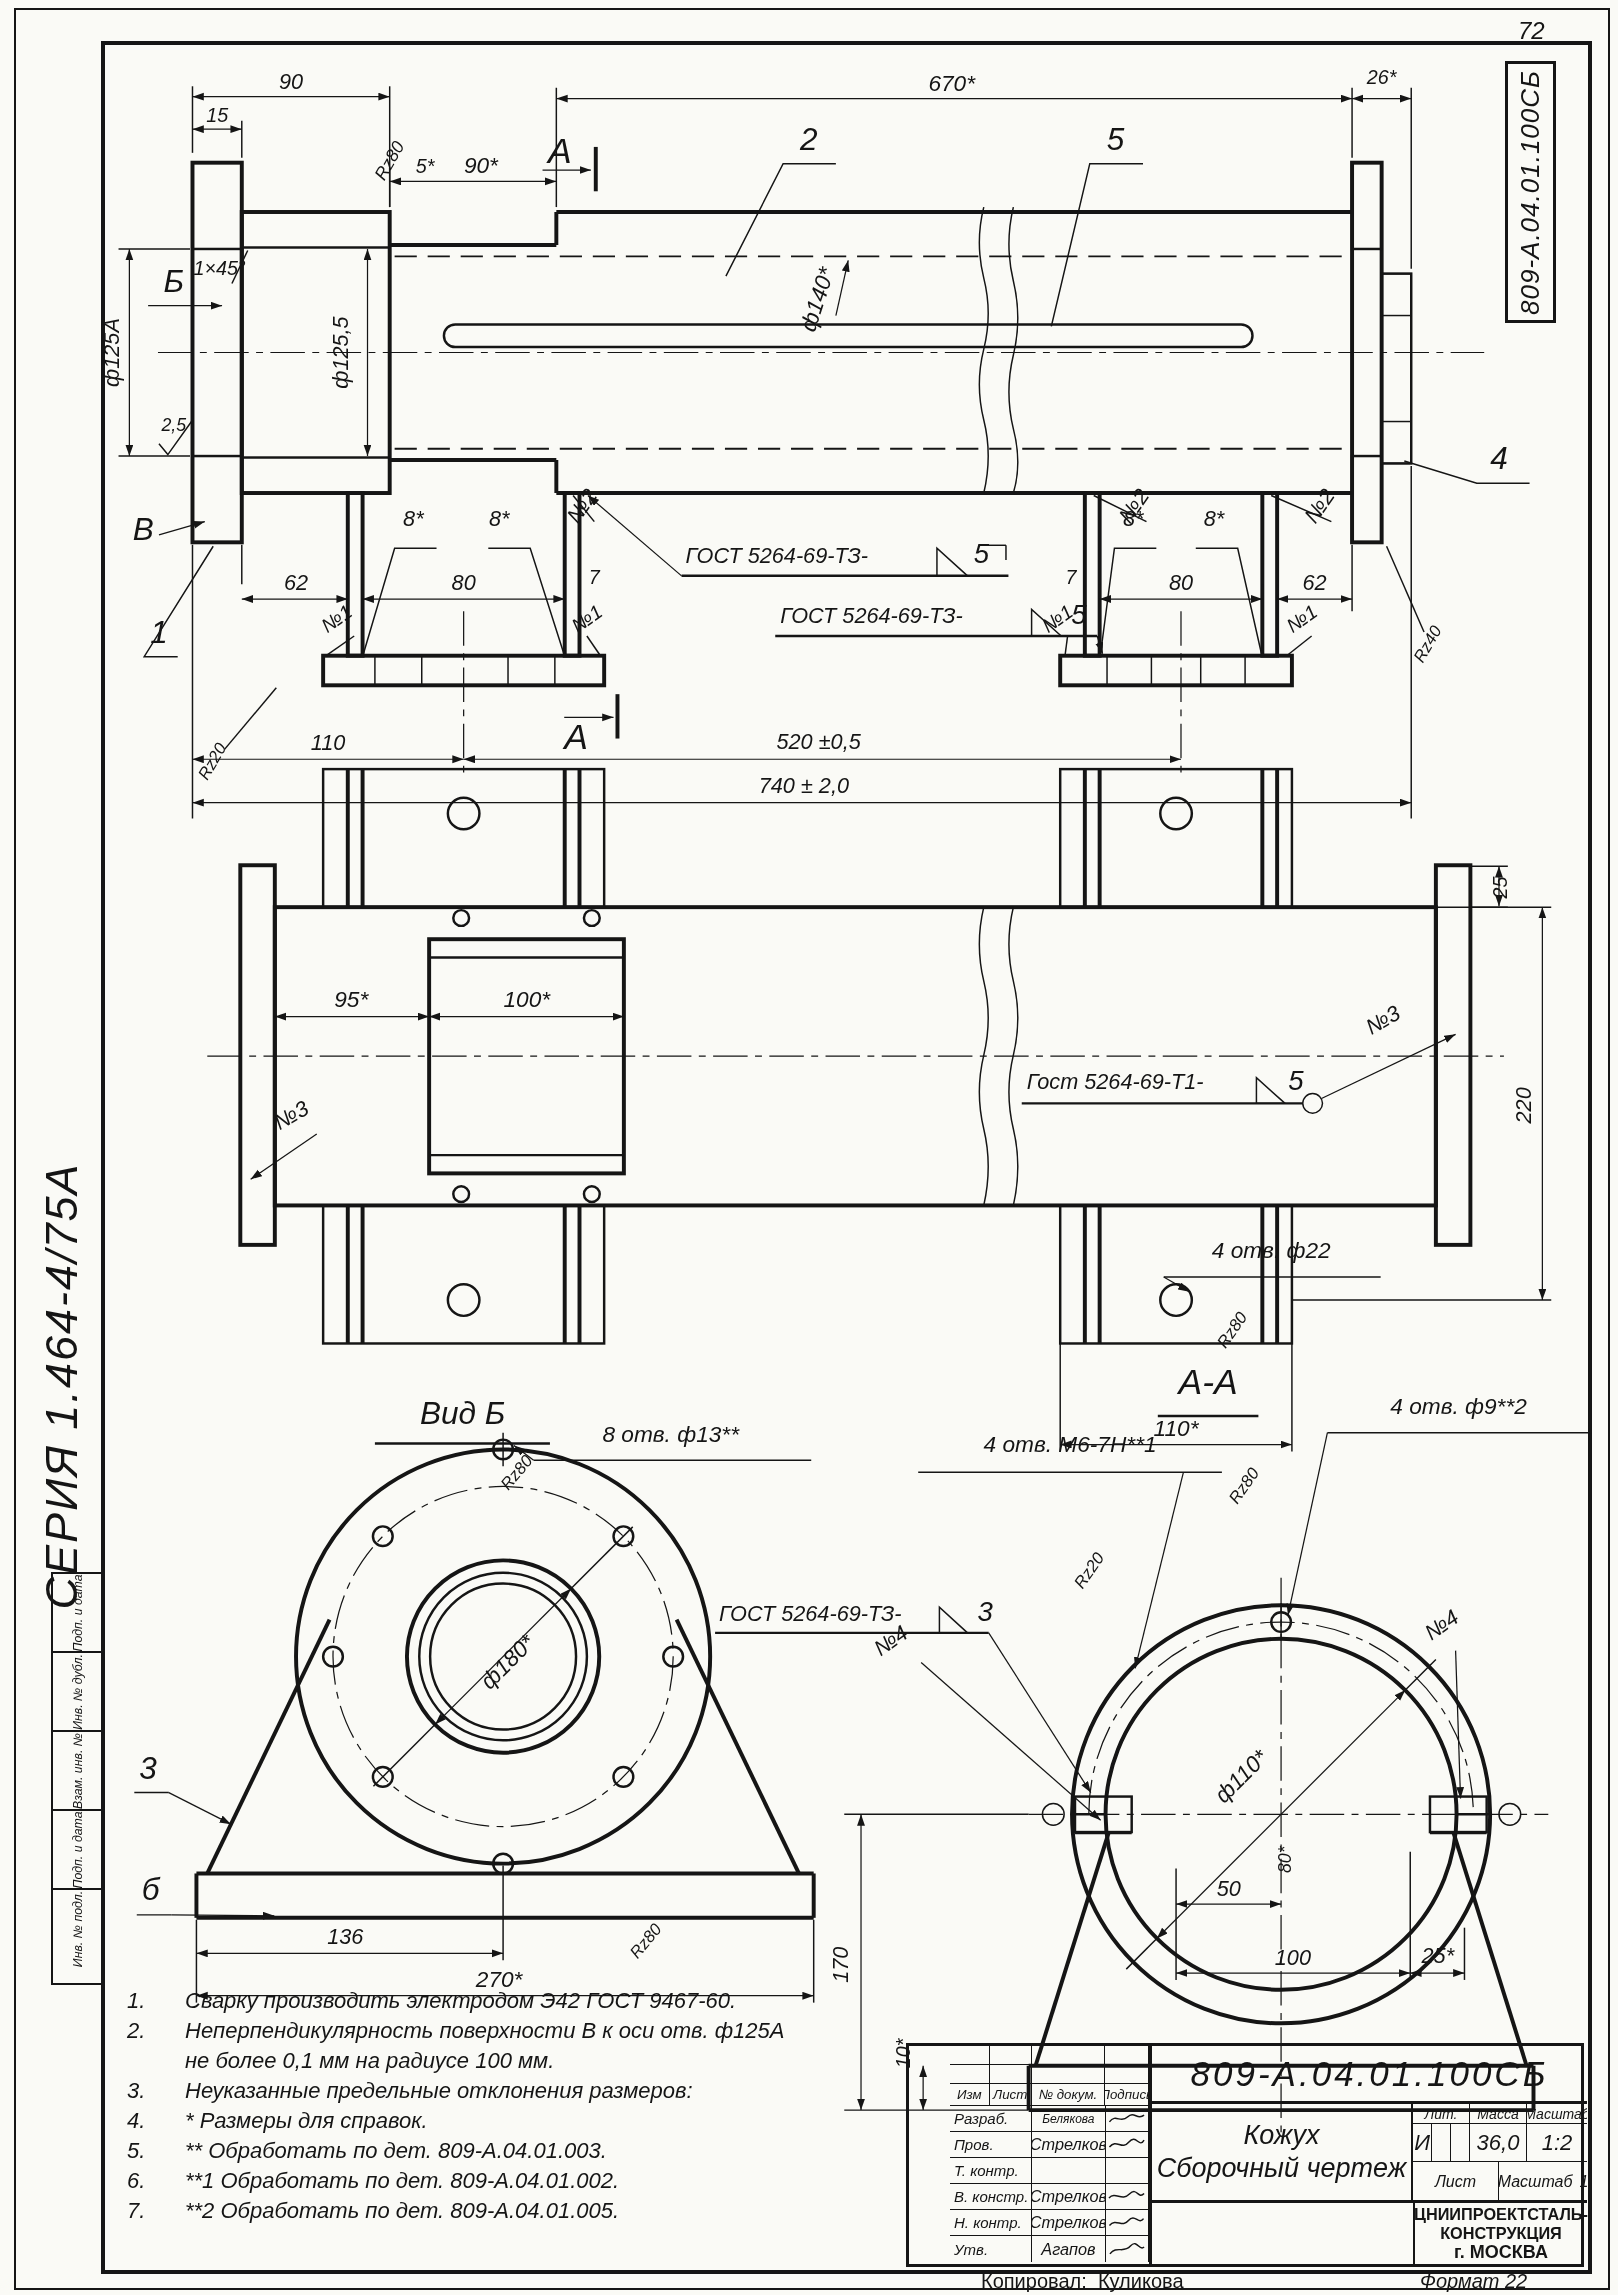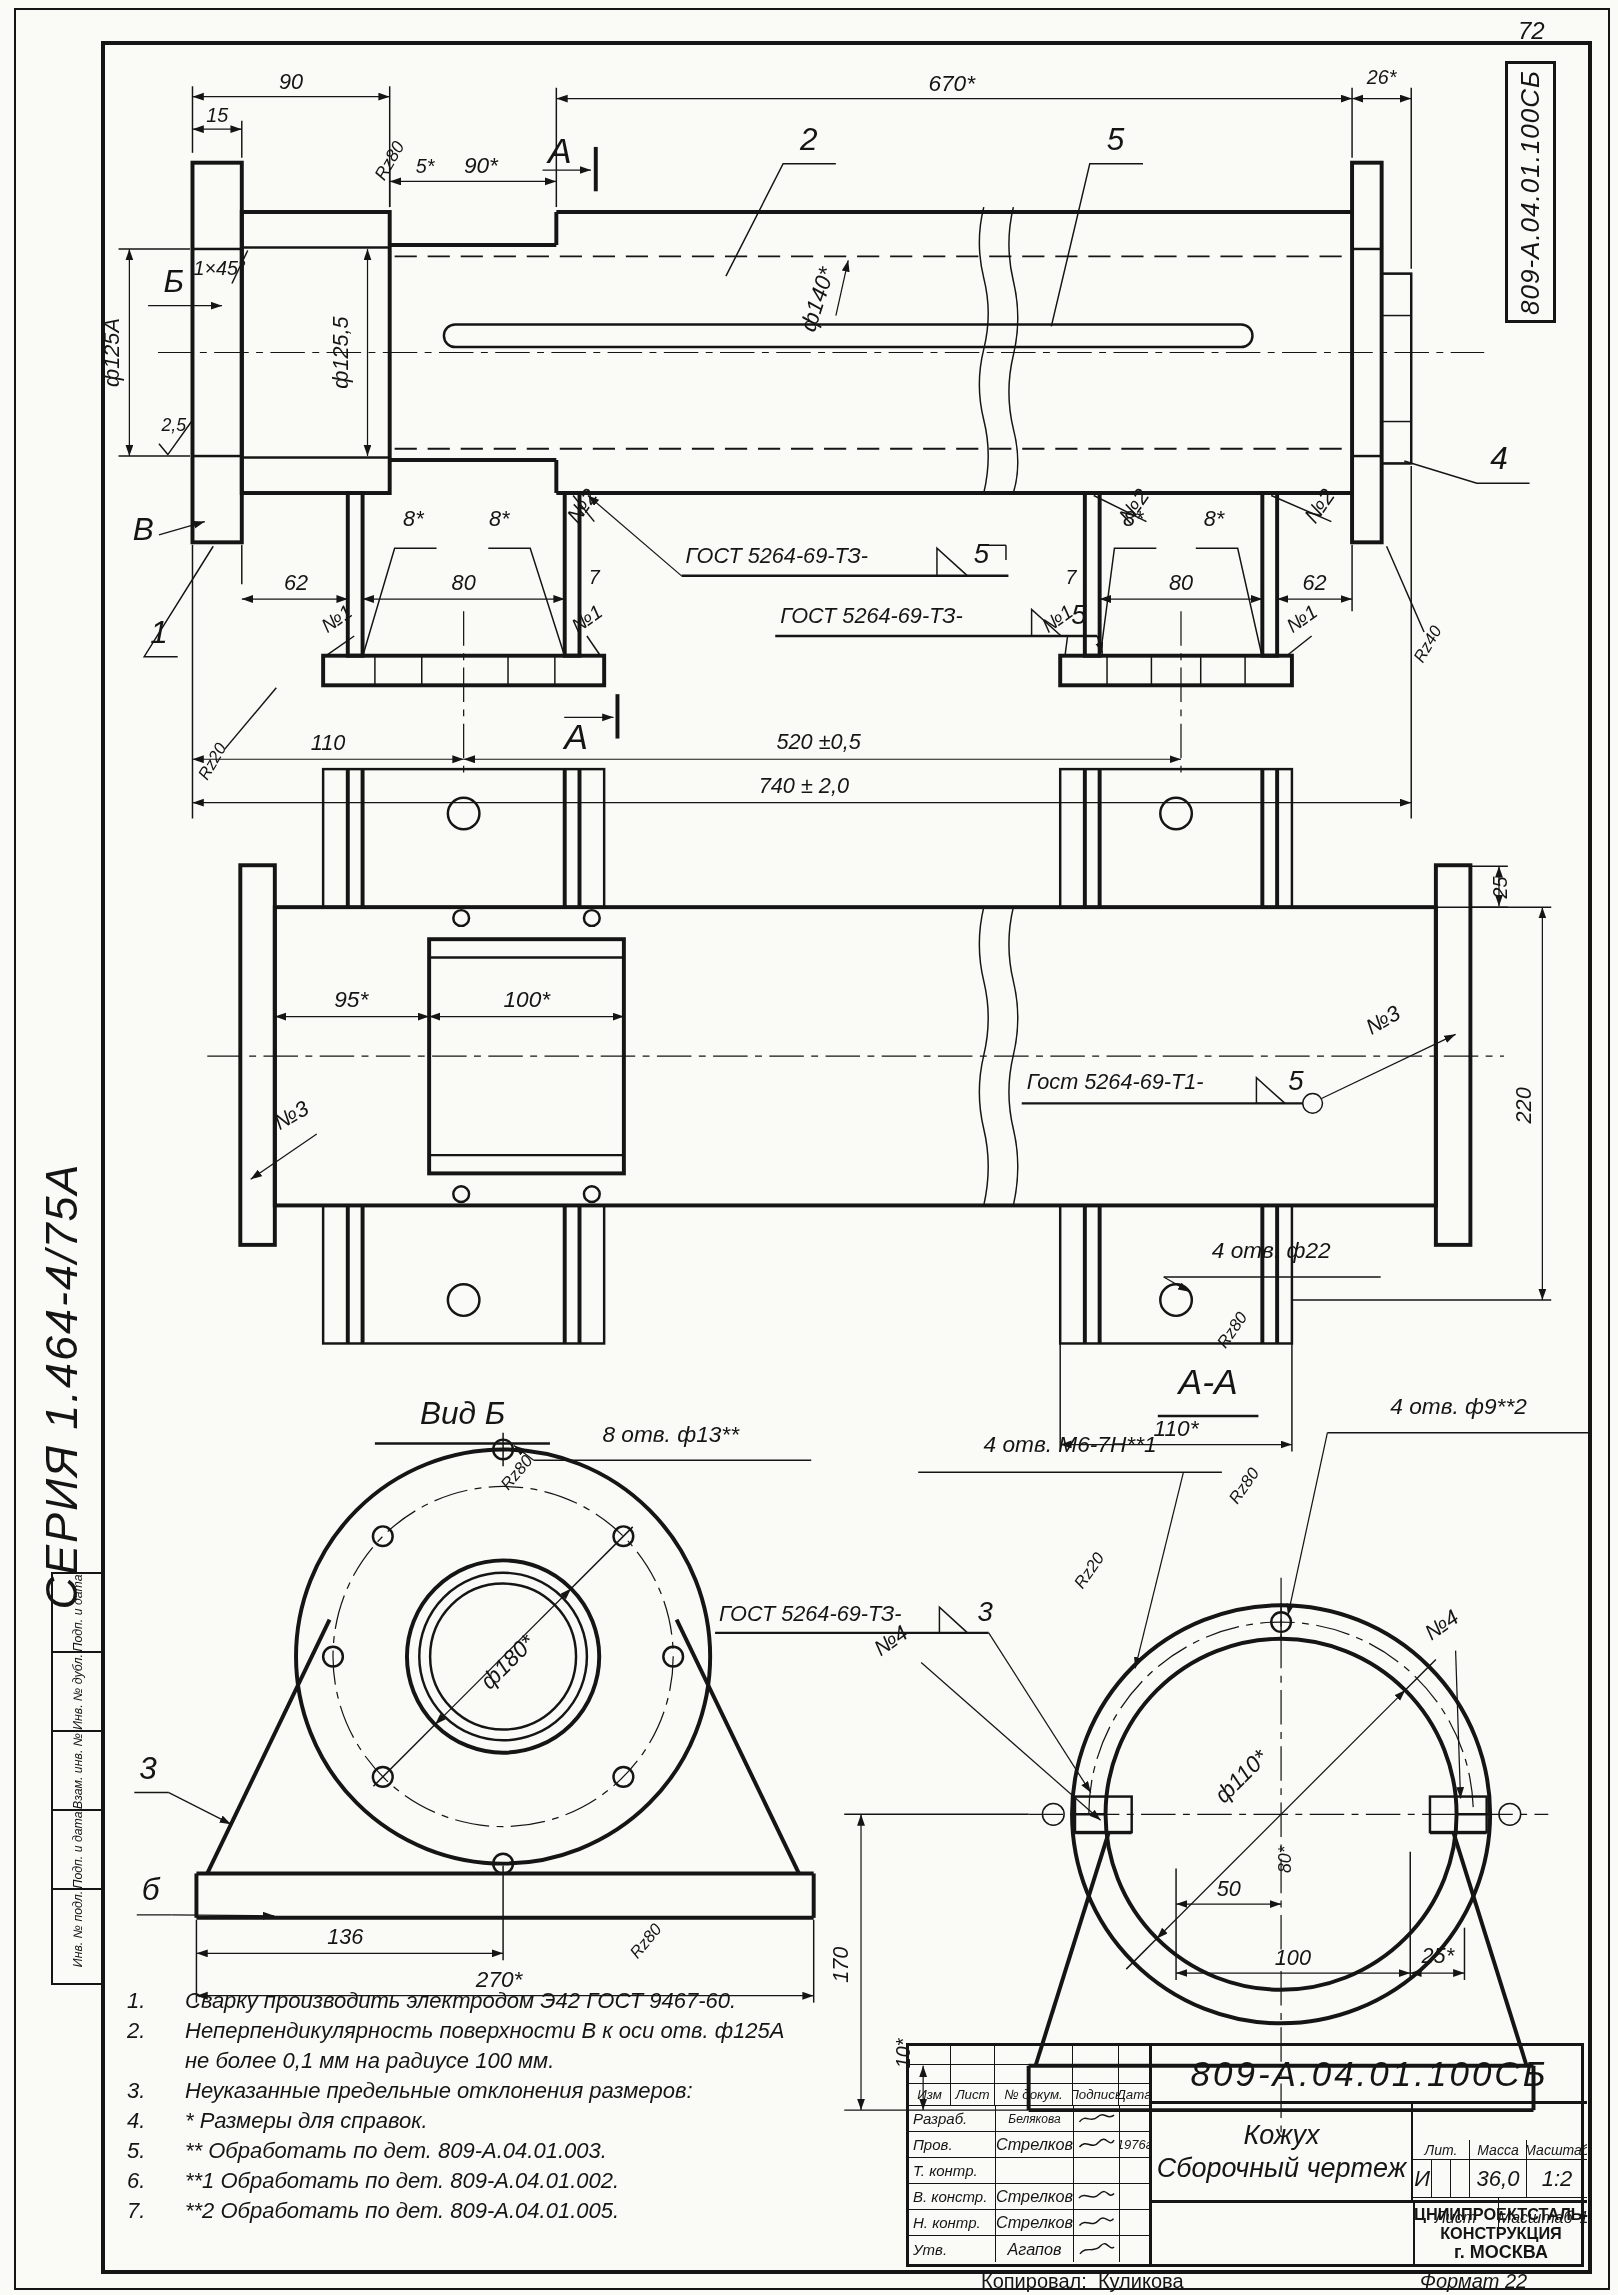--- a/index.html
+++ b/index.html
@@ -27,30 +27,30 @@
   .dim{stroke:#151515;stroke-width:2.5;fill:none}
   .cl{stroke:#151515;stroke-width:2.5;fill:none;stroke-dasharray:70 15 14 15}
   .hid{stroke:#151515;stroke-width:4;fill:none;stroke-dasharray:45 22}
   .notes{position:absolute;left:127px;top:1986px;width:769px;font-size:22px;font-style:italic;line-height:30px;}
   .note-row{display:flex;}
   .note-num{width:58px;flex:none;}
   .note-text{flex:1;}
   .title-block{position:absolute;left:906px;top:2043px;width:678px;height:224px;border:3.5px solid #151515;
                box-sizing:border-box;font-style:italic;}
   .tb-left{position:absolute;left:0;top:0;width:243px;height:100%;border-right:3px solid #151515;box-sizing:border-box;}
-  .tb-row{display:flex;border-bottom:1.5px solid #151515;box-sizing:border-box;}
+  .tb-row{display:flex;border-bottom:1.5px solid #151515;box-sizing:border-box;margin-left:41px;}
   .tb-cell{border-right:1.5px solid #151515;box-sizing:border-box;display:flex;align-items:center;justify-content:center;overflow:hidden;}
   .tb-cell:last-child{border-right:none;}
   .tb-right{position:absolute;left:243px;top:0;width:435px;height:100%;box-sizing:border-box;}
   .tb-num{height:58px;border-bottom:3px solid #151515;display:flex;align-items:center;justify-content:center;
           font-size:35px;letter-spacing:3px;box-sizing:border-box;}
   .tb-mid{position:relative;height:99px;border-bottom:3px solid #151515;box-sizing:border-box;}
   .tb-name{position:absolute;left:0;top:0;width:261px;height:100%;border-right:2.5px solid #151515;box-sizing:border-box;
            display:flex;flex-direction:column;align-items:center;justify-content:center;font-size:27px;line-height:33px;}
-  .tb-lms{position:absolute;left:261px;top:0;right:0;height:100%;margin-top:36px;}
+  .tb-lms{position:absolute;left:261px;top:0;right:0;height:100%;}
   .tb-lms-head{display:flex;height:20px;border-bottom:1.5px solid #151515;box-sizing:border-box;font-size:14px;}
   .tb-lms-val{display:flex;height:38px;border-bottom:1.5px solid #151515;box-sizing:border-box;font-size:22px;}
   .tb-sheetrow{display:flex;height:39px;font-size:16px;box-sizing:border-box;}
   .tb-bottom{position:relative;height:61px;box-sizing:border-box;}
   .tb-company{position:absolute;left:261px;top:0;right:0;height:100%;border-left:2.5px solid #151515;box-sizing:border-box;
               display:flex;flex-direction:column;align-items:center;justify-content:center;font-size:16.3px;line-height:19px;font-style:normal;font-weight:bold;}
   .footer-copy{position:absolute;left:981px;top:2270px;font-size:20px;}
   .footer-format{position:absolute;left:1420px;top:2270px;font-size:20px;font-style:italic;}
   .sig svg{display:block;}
 </style>

